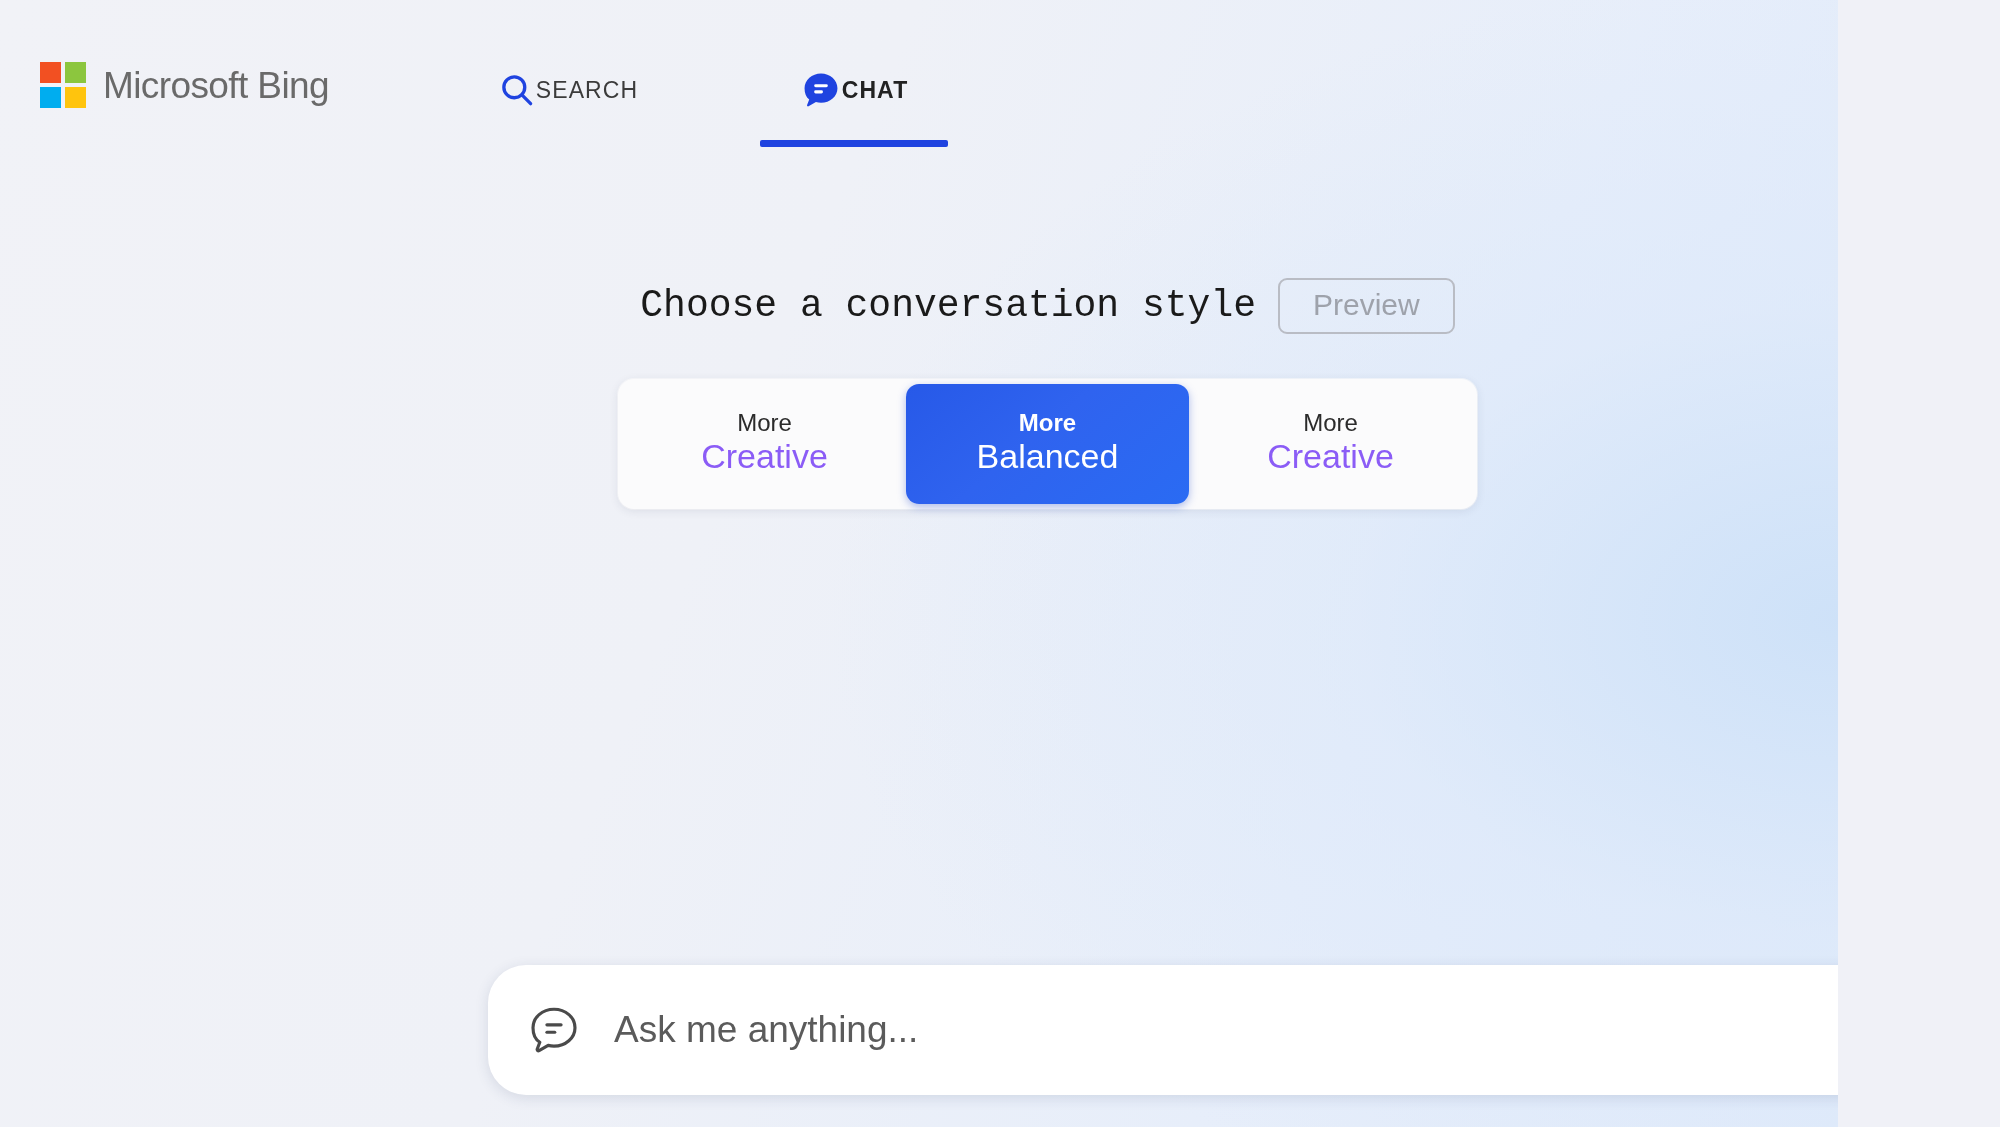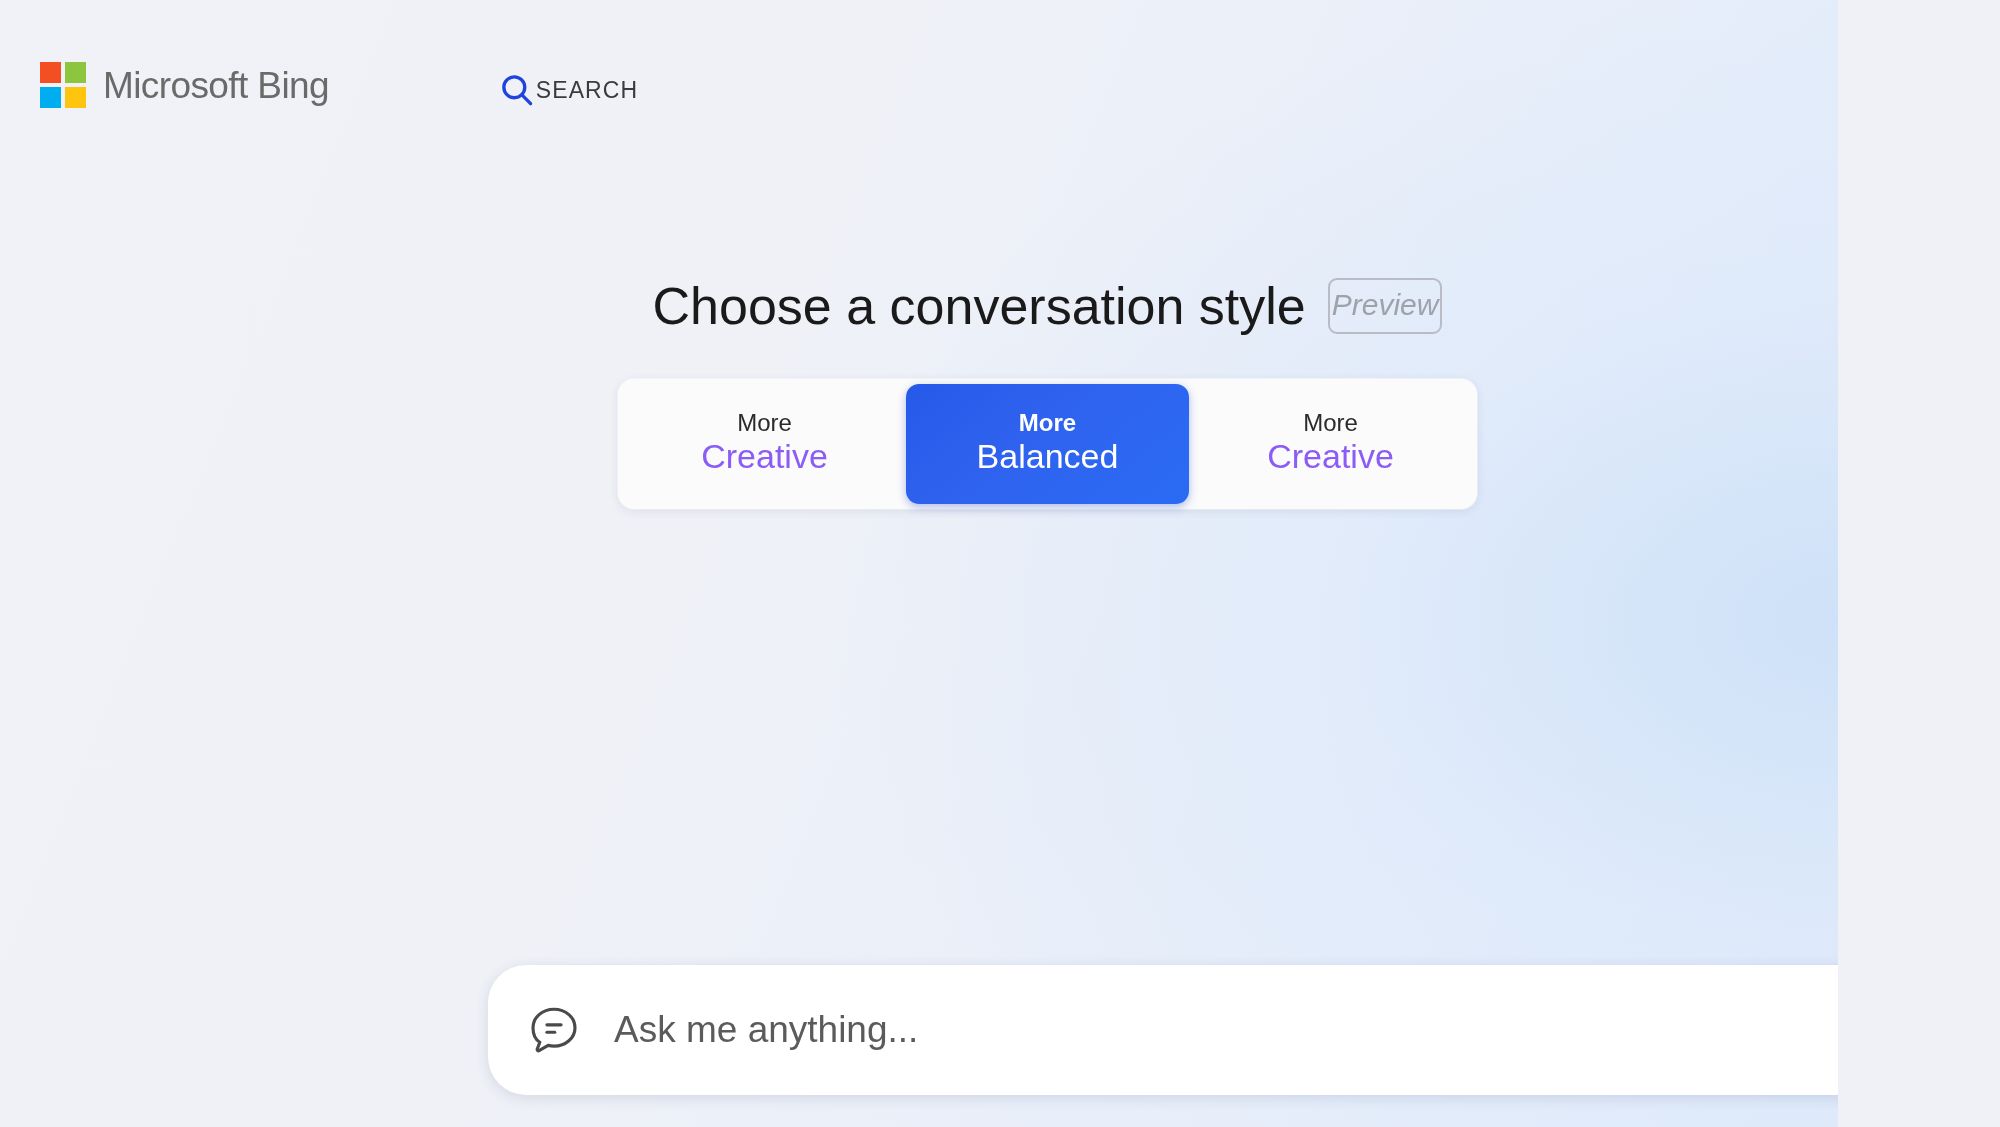--- a/index.html
+++ b/index.html
@@ -112,35 +112,35 @@
     flex-direction: column;
     align-items: center;
   }
   .style-heading {
     display: flex;
     align-items: center;
     gap: 22px;
     margin-left: 95px;
   }
   .style-heading-text {
-    font-size: 52px;
+    font-size: 38px;
     color: #1a1a1a;
     line-height: 1;
     white-space: nowrap;
+    font-family: Liberation Mono, monospace;
   }
   .preview-badge {
     border: 2px solid #b9bcc4;
     border-radius: 9px;
-    padding: 10px 2px 12px;
+    padding: 10px 33px 12px;
     font-size: 30px;
     color: #9ea2ab;
     line-height: 1;
     white-space: nowrap;
     background: transparent;
-    font-style: italic;
   }
 
   .style-options {
     margin-top: 45px;
     margin-left: 95px;
     display: flex;
     align-items: center;
     background: #fbfbfc;
     border-radius: 16px;
     padding: 5px;
@@ -269,20 +269,33 @@
             <svg width="38" height="38" viewBox="0 0 24 24" fill="none">
               <circle cx="10.3" cy="10.3" r="6.6" stroke="#1f43e0" stroke-width="2.1"></circle>
               <line x1="15.1" y1="15.1" x2="20.6" y2="20.6" stroke="#1f43e0" stroke-width="2.1" stroke-linecap="round"></line>
             </svg>
           </span>
           <span class="navtab-label">SEARCH</span>
         </div>
         <div class="tab-underline hidden"></div>
       </div>
 
+      <div class="navtab active">
+        <div class="navtab-row">
+          <span class="icon-chatbubble">
+            <svg width="42" height="42" viewBox="0 0 24 24">
+              <path d="M12 2.6c5.2 0 9.4 3.7 9.4 8.4 0 4.6-4.2 8.3-9.4 8.3-1 0-2-.13-2.9-.38l-4.2 2.4c-.5.28-1.05-.23-.84-.77l1.2-3.1C3.4 16 2.6 13.9 2.6 11c0-4.7 4.2-8.4 9.4-8.4z" fill="#1f43e0"></path>
+              <rect x="8.1" y="8.7" width="7.8" height="1.75" rx="0.85" fill="#ffffff"></rect>
+              <rect x="8.1" y="12.2" width="5.0" height="1.75" rx="0.85" fill="#ffffff"></rect>
+            </svg>
+          </span>
+          <span class="navtab-label">CHAT</span>
+        </div>
+        <div class="tab-underline"></div>
+      </div>
 
     </div>
   </div>
 
   <div id="style-panel">
 
     <div class="style-heading">
       <span class="style-heading-text">Choose a conversation style</span>
       <span class="preview-badge">Preview</span>
     </div>

